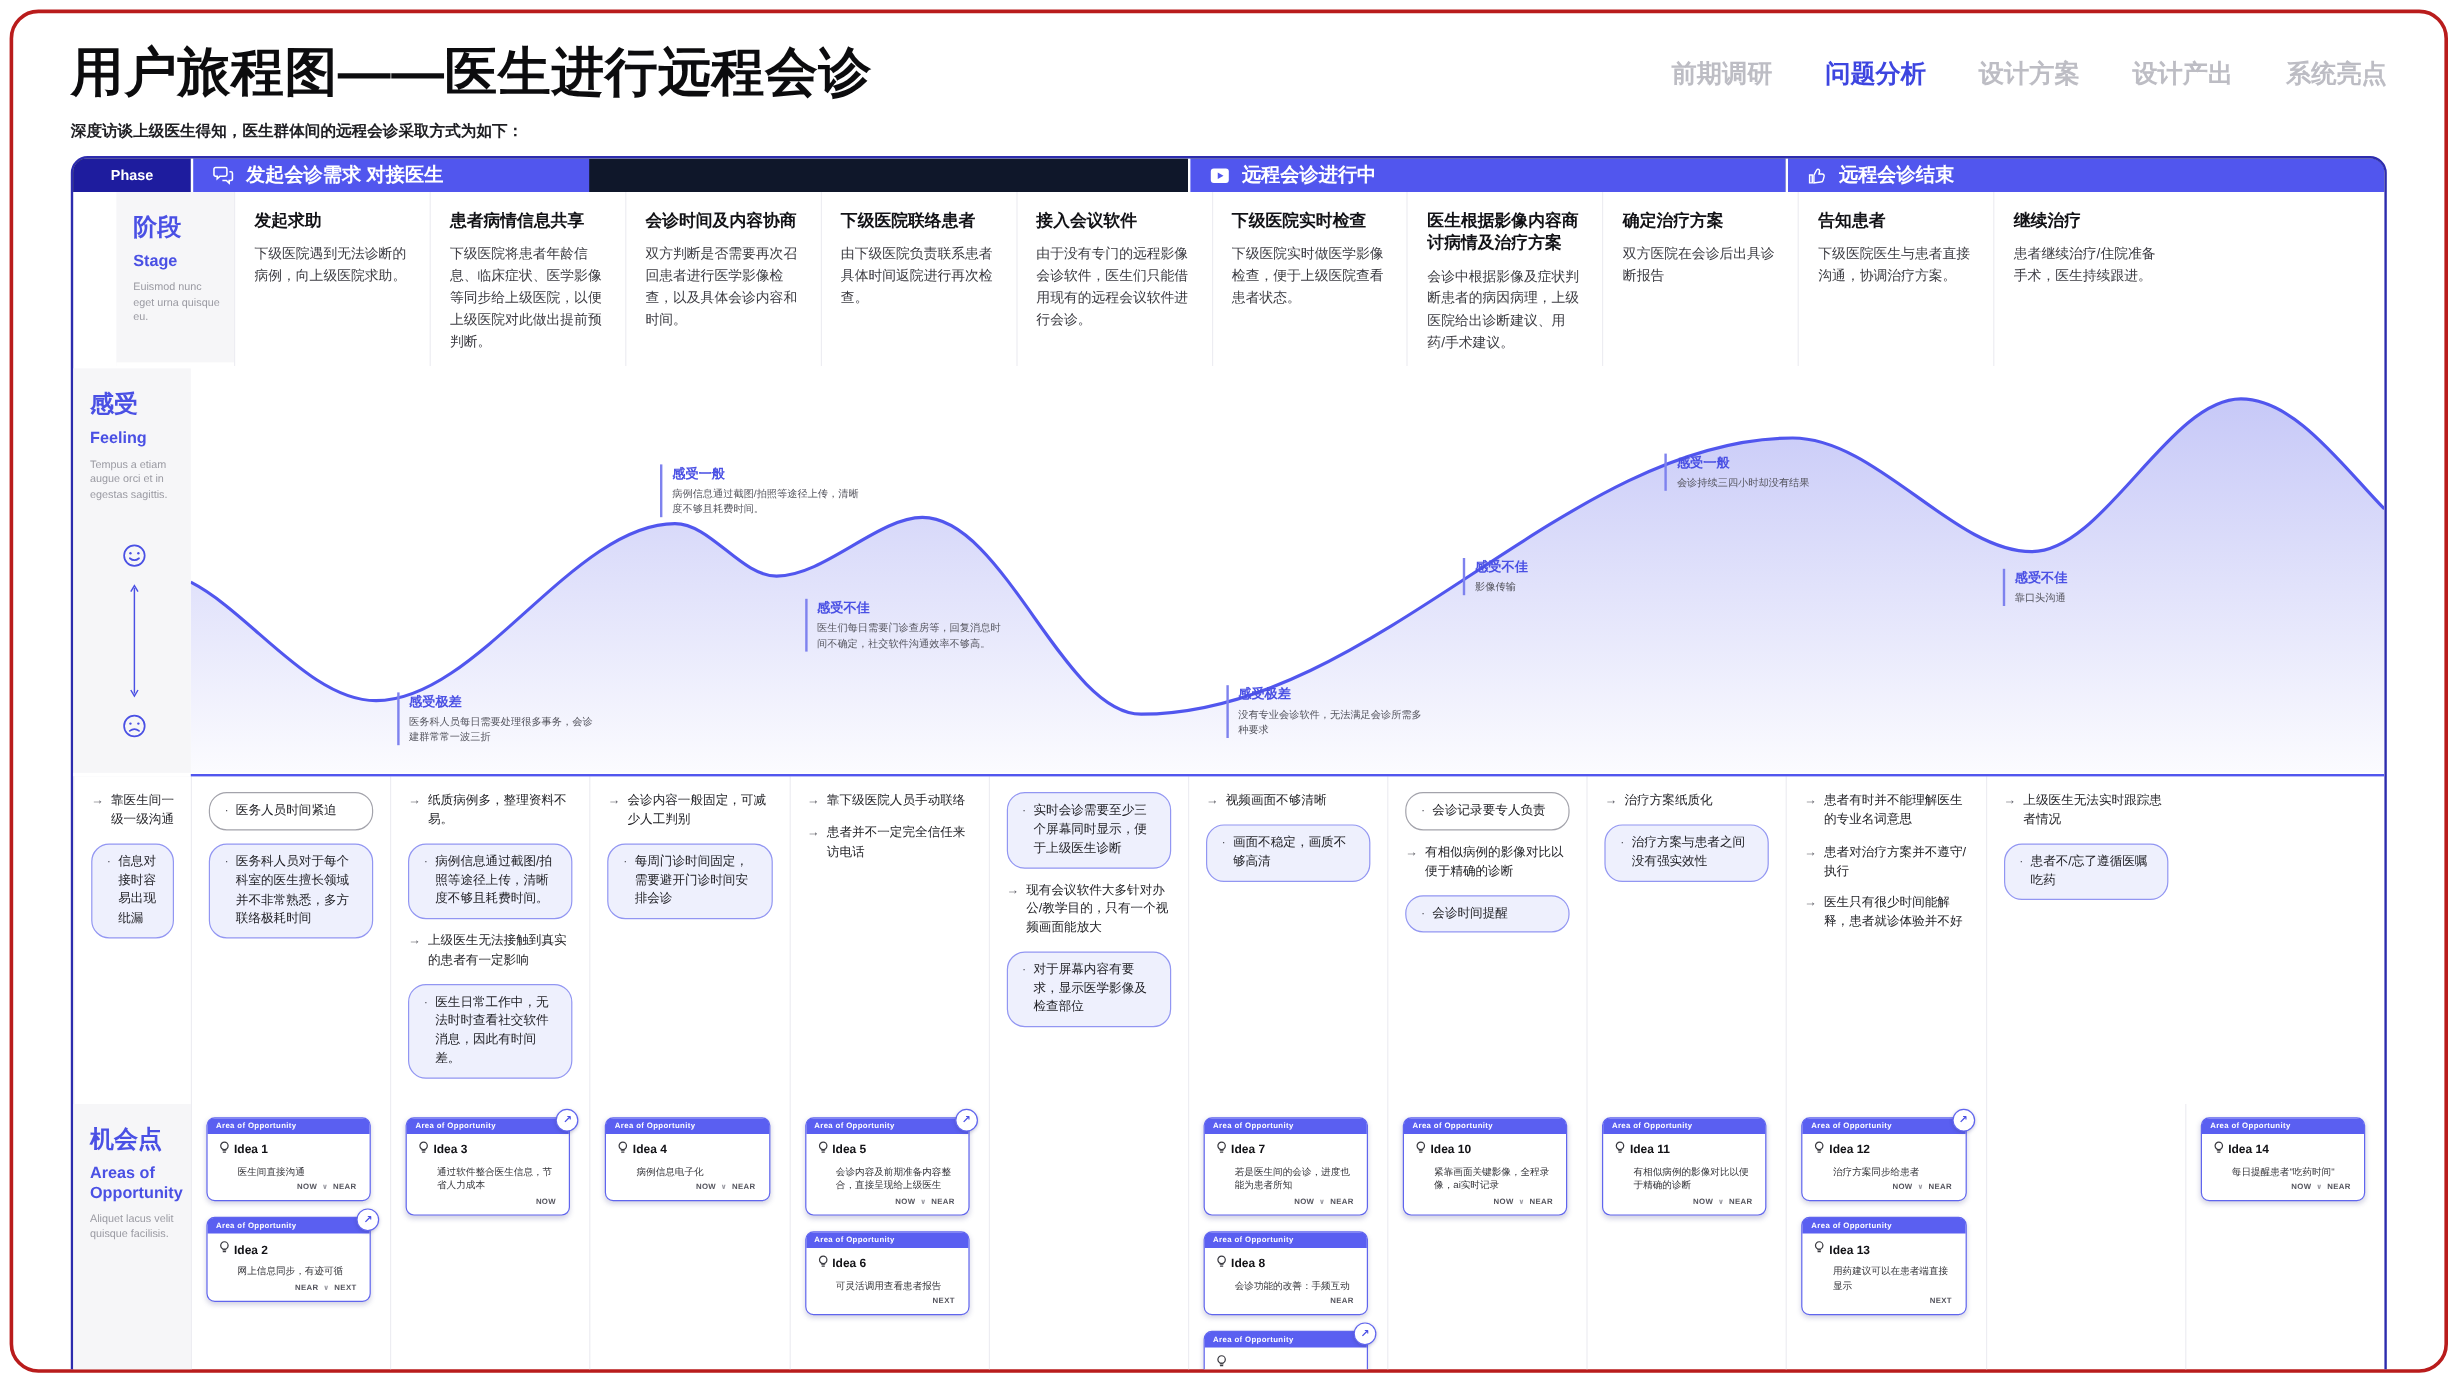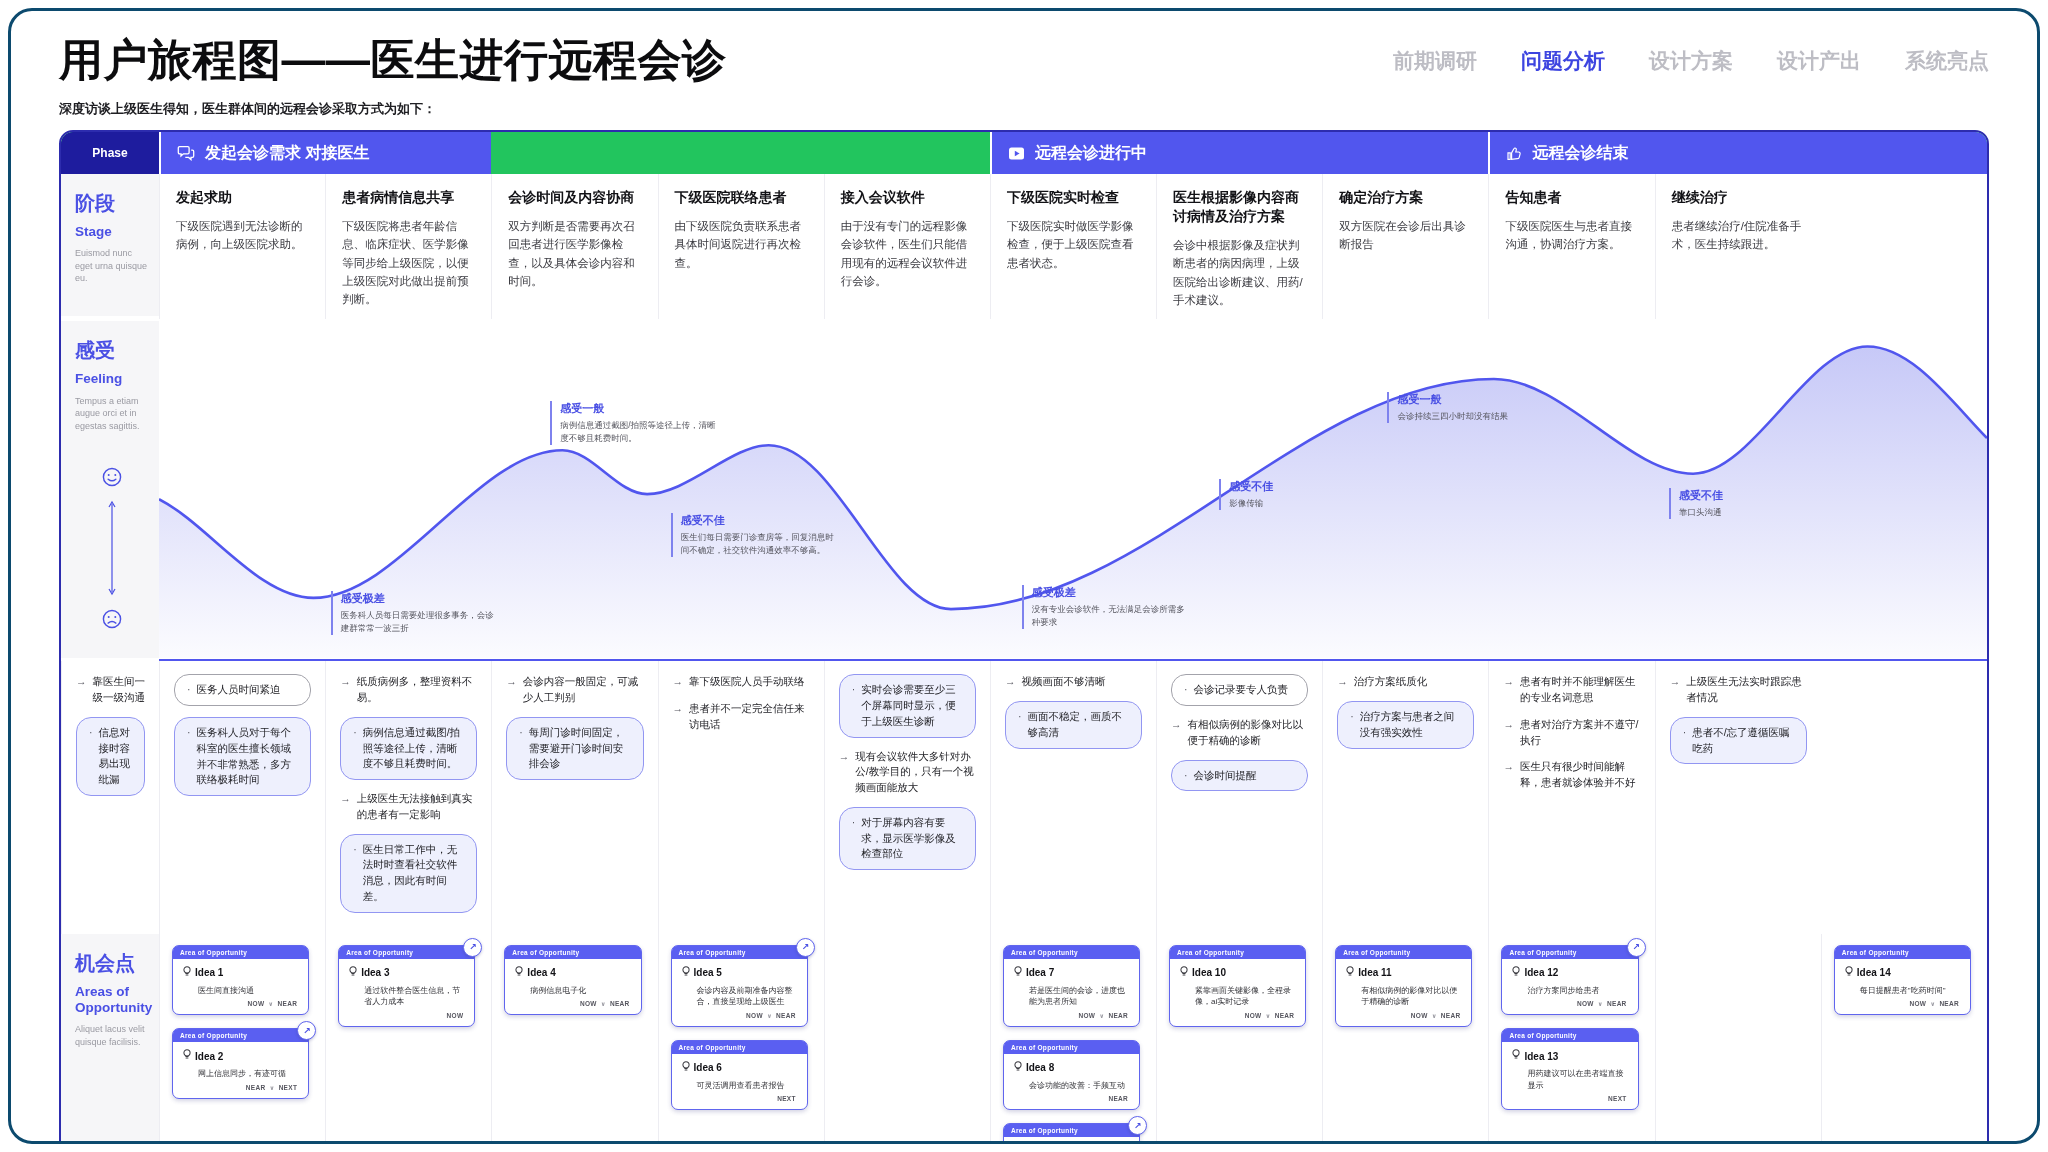--- a/index.html
+++ b/index.html
@@ -1,43 +1,43 @@
 <!DOCTYPE html>
 <html><head>
 <meta charset="utf-8">
 <style>
   html,body{margin:0;padding:0;width:2048px;height:1152px;background:#fff;
     font-family:"Liberation Sans","DejaVu Sans",sans-serif;color:#18181c;}
-  .frame{position:absolute;inset:8px;border:3px solid #0c4a6e;border-radius:24px;
+  .frame{position:absolute;inset:8px;border:3px solid #b91c1c;border-radius:24px;
     background:#fff;box-sizing:border-box;padding:14px 48px 0;overflow:hidden;}
   
   .top{display:flex;justify-content:space-between;align-items:flex-start;margin-top:6px;}
   h1{margin:0;font-size:44px;font-weight:900;letter-spacing:.5px;color:#0c0c0e;}
   .tabs{display:flex;gap:44px;margin-top:16px;font-size:21px;font-weight:700;color:#bdbdc4;justify-content:center;}
   .tab{cursor:pointer;white-space:nowrap;}
   .tab.active{color:#3d45e0;}
   .subtitle{font-size:13px;font-weight:700;color:#202024;margin:10px 0 0;}
   
   .board{margin-top:12px;border:2px solid #2d2cae;border-radius:14px 14px 6px 6px;overflow:hidden;}
   .row{display:grid;grid-template-columns:98px repeat(11,1fr);}
   
-  .phase-row{height:42px;background:#22c55e;}
+  .phase-row{height:28px;background:#0f172a;}
   .phase-cell{background:#1e1c9e;color:#fff;font-size:12px;font-weight:700;
     display:flex;align-items:center;justify-content:center;}
   .phase-group{display:flex;align-items:center;gap:10px;padding-left:16px;color:#fff;
     font-weight:700;font-size:16px;border-left:2px solid #fff;background:#5156ee;}
   .phase-icon{display:flex;align-items:center;}
   
   .label-cell{background:#f6f6f8;padding:16px 10px 0 14px;border-bottom:3px solid #fff;
     display:flex;flex-direction:column;}
   .lab-zh{font-size:20px;font-weight:700;color:#4a50e4;}
   .lab-en{font-size:13.5px;font-weight:700;color:#4a50e4;margin-top:7px;line-height:1.2;}
   .lab-note{font-size:9px;color:#9a9aa2;margin-top:7px;line-height:1.4;}
   
-  .stage-row{min-height:134px;border-bottom:2px solid #5156ee00;}
+  .stage-row{min-height:134px;border-bottom:2px solid #5156ee00;margin-left:36px;}
   .stage-cell{padding:14px 18px 10px 16px;border-left:1px solid #ededf2;}
   .stage-title{font-size:14px;font-weight:800;color:#121216;line-height:1.35;}
   .stage-desc{font-size:11.5px;color:#3a3a40;line-height:1.6;margin-top:10px;}
   
   .feeling-row{height:340px;}
   .curve-area{grid-column:2 / span 11;position:relative;border-bottom:2px solid #5156ee;}
   .curve-area svg.curve{position:absolute;inset:0;width:100%;height:100%;}
   .annotation{position:absolute;border-left:2px solid #7e82ee;padding-left:8px;max-width:158px;}
   .ann-level{font-size:11px;font-weight:800;color:#4a50e4;}
   .ann-text{font-size:8.5px;color:#55555e;line-height:1.5;margin-top:3px;}

